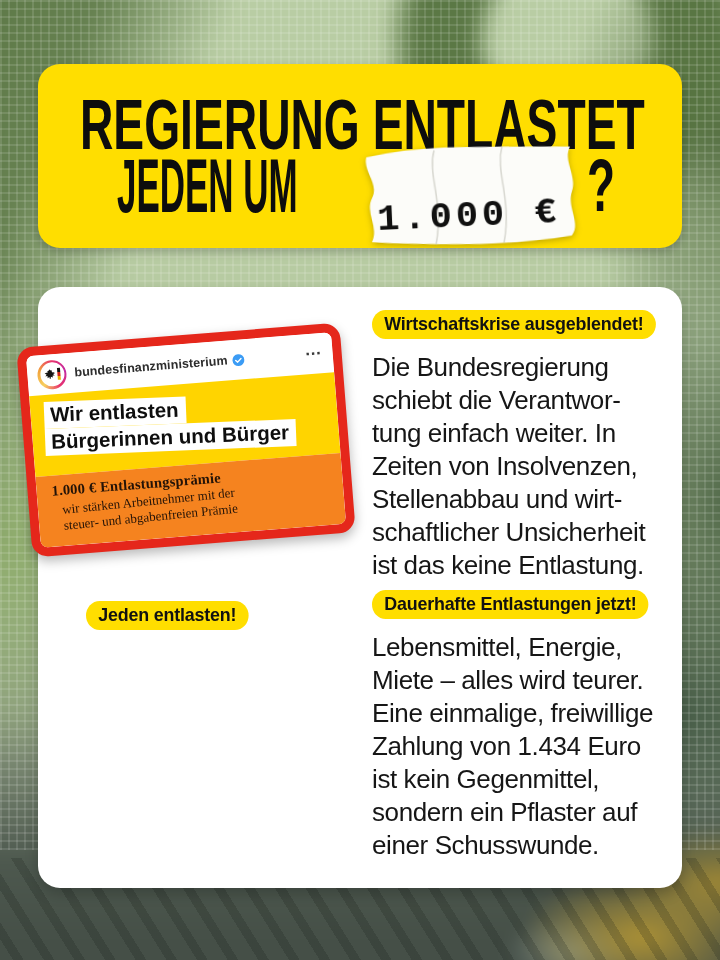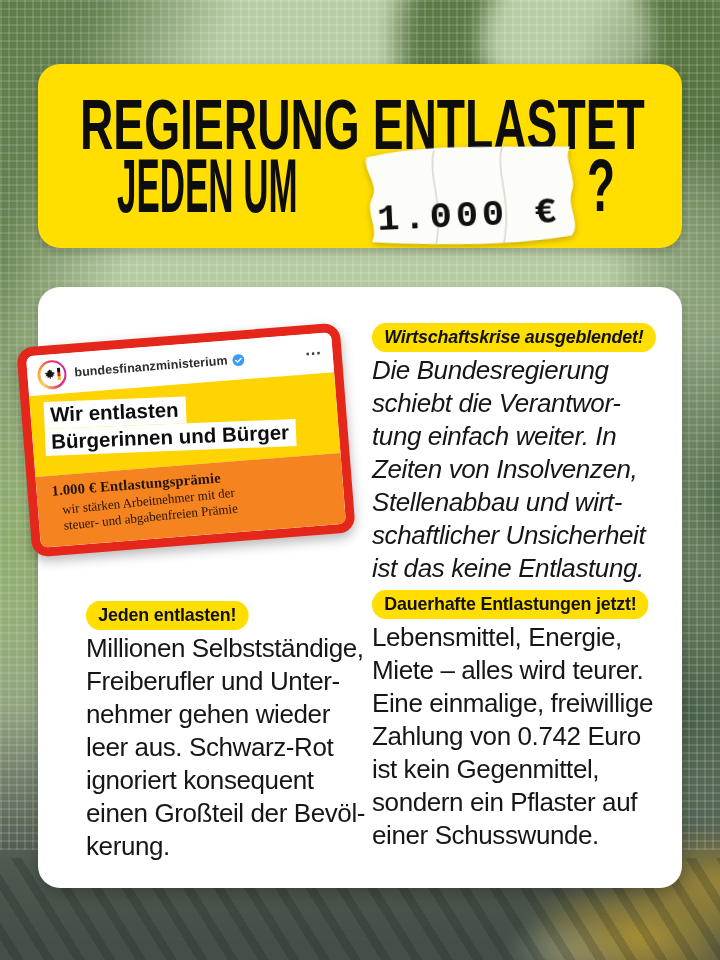--- a/index.html
+++ b/index.html
@@ -80,30 +80,30 @@
   .verified{margin-left:4px;display:inline-flex;}
   .post-menu{margin-left:auto;font-size:17px;font-weight:bold;color:#3a3a3a;letter-spacing:1px;line-height:10px;margin-top:-8px;}
   .post-yellow{flex:none;height:74px;background:#FFD400;padding-top:7px;}
   .hl-rot{transform:rotate(2.2deg);transform-origin:0 50%;margin-left:13px;}
   .hl-box{display:inline-block;background:#fff;color:#0e0e0e;font-weight:bold;font-size:20.5px;line-height:24px;padding:1px 7px 2px 6px;}
   .post-orange{flex:1;background:#F5831F;padding:7px 10px 0 15px;font-family:"Liberation Serif", serif;color:#241307;}
   .bonus-title{font-weight:bold;font-size:14.5px;line-height:17px;letter-spacing:.2px;}
   .bonus-sub{margin:3px 0 0 9px;transform:rotate(-1.2deg);transform-origin:0 0;font-size:13px;line-height:16px;}
   
   .section{position:absolute;width:312px;}
-  .sec-1{left:334px;top:36px;font-style:italic;}
+  .sec-1{left:334px;top:23px;}
   .sec-2{left:48px;top:314px;}
   .sec-3{left:334px;top:303px;}
   .badge{
     display:inline-block;background:#FFDE00;color:#111;border-radius:999px;
     padding:4px 13px 6px;font-weight:bold;font-size:19px;line-height:19px;
     transform:scaleX(.94);transform-origin:0 50%;white-space:nowrap;letter-spacing:-0.2px;
   }
   .sec-text{
-    margin-top:2px;font-size:26px;line-height:33px;letter-spacing:-0.4px;
+    margin-top:12px;font-size:26px;line-height:33px;letter-spacing:-0.4px;
     color:#161616;white-space:pre-line;
   }
 </style>
 </head>
 <body>
 
 <div class="bg-photo"></div>
 <div class="bg-weave"></div>
 
 <div class="banner" style="background:#FFDE00;">
@@ -162,33 +162,26 @@
 schiebt die Verantwor-
 tung einfach weiter. In
 Zeiten von Insolvenzen,
 Stellenabbau und wirt-
 schaftlicher Unsicherheit
 ist das keine Entlastung.</div>
   </div>
 
   <div class="section sec-2">
     <span class="badge">Jeden entlasten!</span>
-    <div class="sec-text">Millionen Selbstständige,
-Freiberufler und Unter-
-nehmer gehen wieder
-leer aus. Schwarz-Rot
-ignoriert konsequent
-einen Großteil der Bevöl-
-kerung.</div>
   </div>
 
   <div class="section sec-3">
     <span class="badge">Dauerhafte Entlastungen jetzt!</span>
     <div class="sec-text">Lebensmittel, Energie,
 Miete – alles wird teurer.
 Eine einmalige, freiwillige
-Zahlung von 0.742 Euro
+Zahlung von 1.434 Euro
 ist kein Gegenmittel,
 sondern ein Pflaster auf
 einer Schusswunde.</div>
   </div>
 
 </div>
 
 </body></html>

